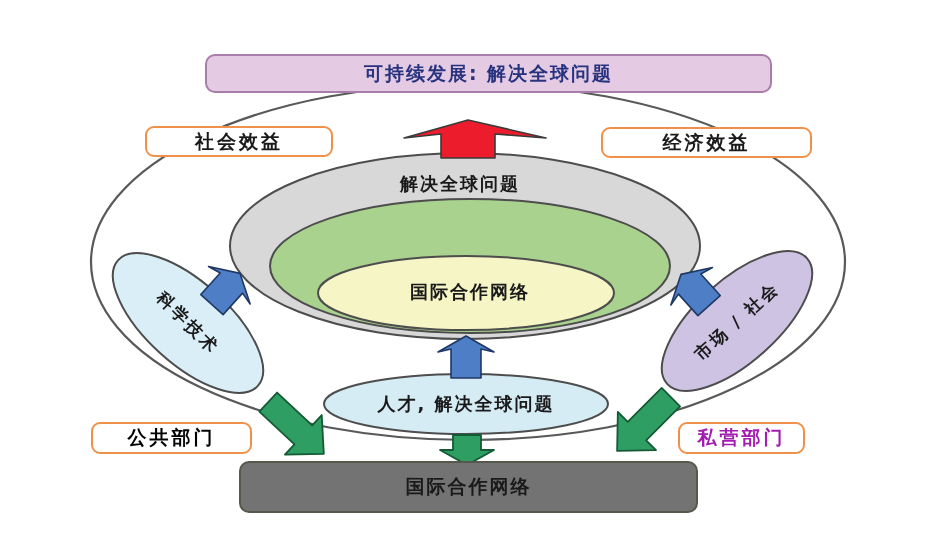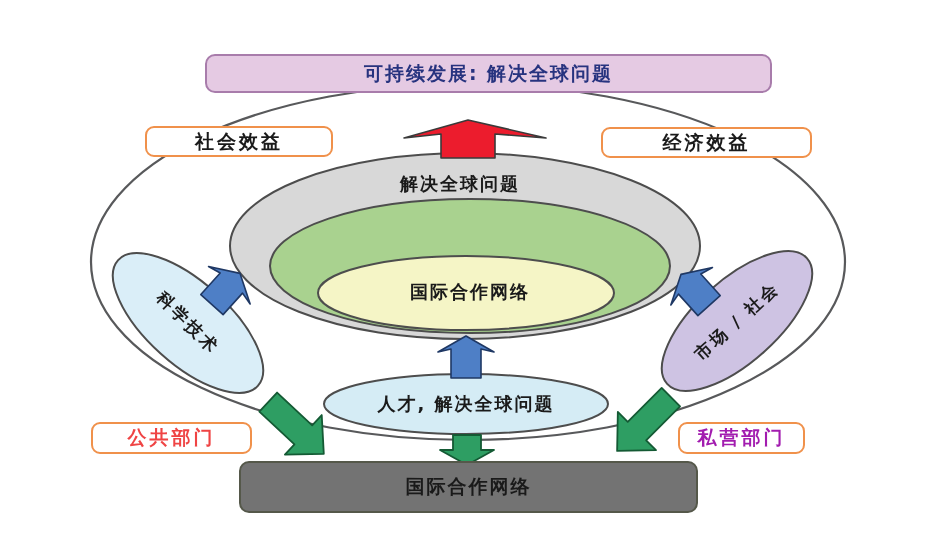--- a/index.html
+++ b/index.html
@@ -73,21 +73,21 @@
   </div>
 
   <div class="ringlabel" style="left:460px;top:184px;">解决全球问题</div>
   <div class="ringlabel" style="left:470px;top:292px;">国际合作网络</div>
 
   <div class="tilt-left" style="left:188px;top:323px;">科学技术</div>
   <div class="tilt-right" style="left:737px;top:321px;">市场 / 社会</div>
 
   <div class="ringlabel" style="left:466px;top:404px;">人才, 解决全球问题</div>
 
-  <div class="abs tagbox" style="left: 91px; top: 422px; width: 161px; height: 32px; border-color: rgb(240, 145, 75); color: #ef4444;">
+  <div class="abs tagbox" style="left: 91px; top: 422px; width: 161px; height: 32px; border-color: rgb(240, 145, 75); color: #000000;">
     <span>公共部门</span>
   </div>
   <div class="abs tagbox" style="left: 678px; top: 422px; width: 127px; height: 32px; border-color: rgb(240, 145, 75); color: #a21caf;">
     <span>私营部门</span>
   </div>
 
   <div class="abs banner" style="left: 239px; top: 461px; width: 459px; height: 52px; border-width: 2px; background-color: #737373; border-color: rgb(85, 88, 74);">
     <span>国际合作网络</span>
   </div>
 

